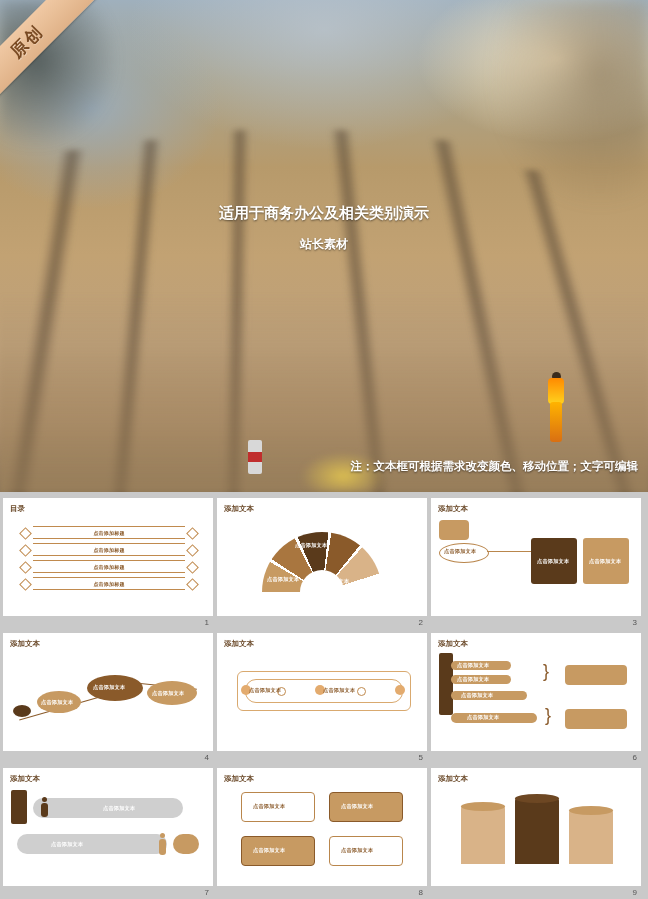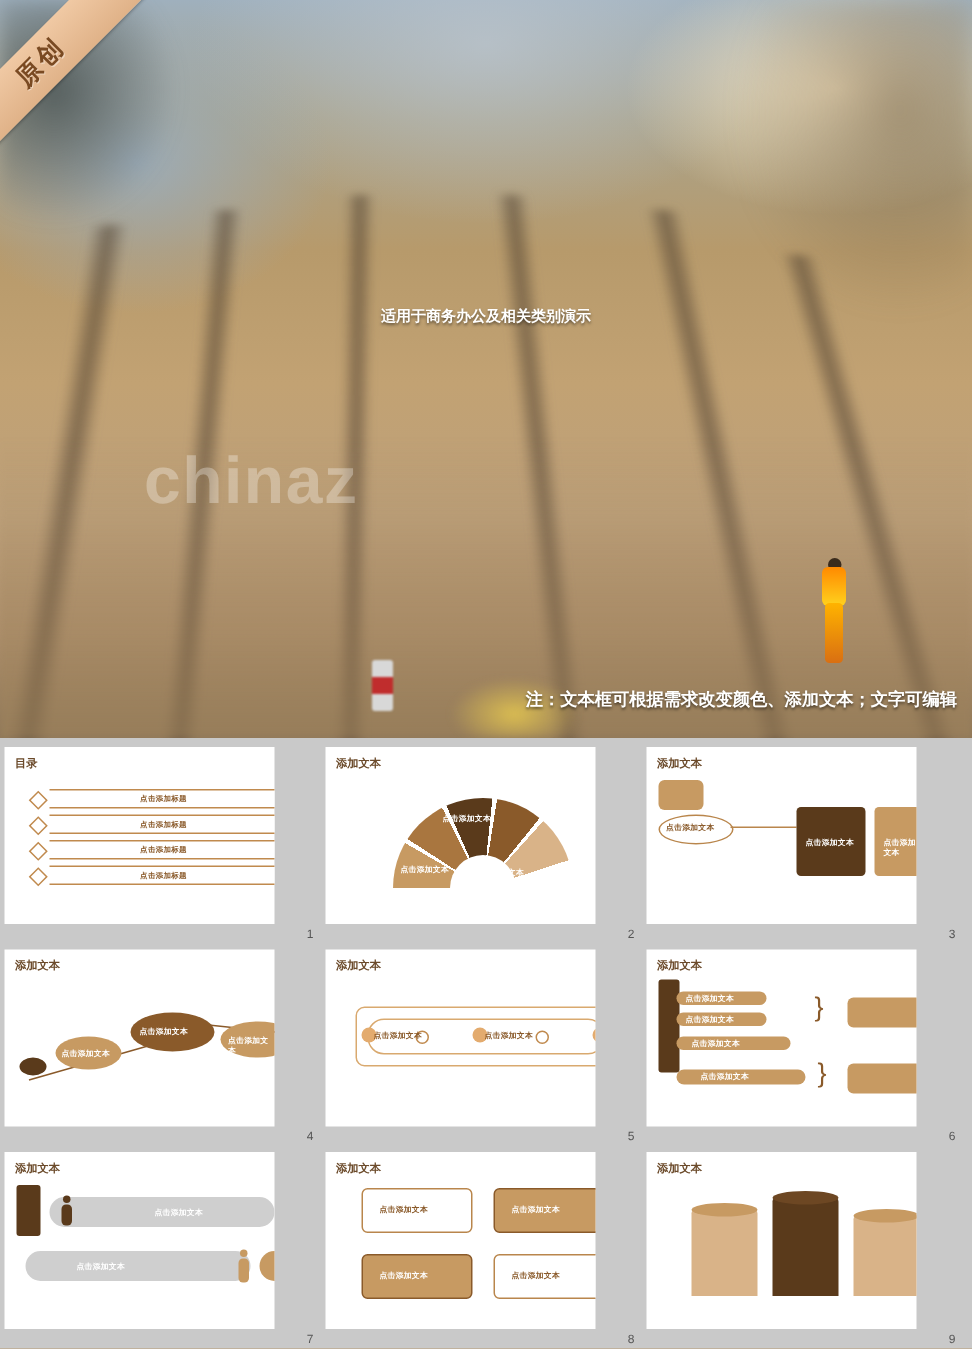--- a/index.html
+++ b/index.html
@@ -84,21 +84,21 @@
   }
 
   .hero-title{
     position:absolute;left:0;right:0;top:168px;text-align:center;
     color:#fff;font-size:27px;font-weight:bold;
     text-shadow:0 1px 3px rgba(0,0,0,.45);
     letter-spacing:.5px;
   }
   .hero-sub1{
     position:absolute;left:0;right:0;top:204px;text-align:center;
-    color:#fff;font-size:10px;font-weight:bold;
+    color:#fff;font-size:15px;font-weight:bold;
     text-shadow:0 1px 2px rgba(0,0,0,.5);
   }
   .hero-sub2{
     position:absolute;left:0;right:0;top:220px;text-align:center;
     color:#fff;font-size:12px;font-weight:bold;
     text-shadow:0 1px 2px rgba(0,0,0,.5);
   }
   .hero-sub3{
     position:absolute;left:0;right:0;top:236px;text-align:center;
     color:#fff;font-size:12px;font-weight:bold;
@@ -131,21 +131,21 @@
   .grid{
     position:absolute;left:0;top:492px;width:648px;
     display:flex;flex-wrap:wrap;
     gap:5px 4px;
     padding:6px 3px 4px 3px;
     box-sizing:border-box;
   }
   .slide-wrap{width:210px;}
   .slide{
     position:relative;
-    width:180px;height:118px;
+    width:210px;height:118px;
     background:#fff;
     box-sizing:border-box;
     overflow:hidden;
   }
   .slide-num{
     text-align:right;
     font-size:8px;color:#555;
     padding:1px 4px 0 0;
     height:11px;line-height:11px;
   }
@@ -202,24 +202,24 @@
 
   <div class="signal"></div>
   <div class="yellowbush"></div>
 
   <div class="worker">
     <div class="head"></div>
     <div class="vest"></div>
     <div class="legs"></div>
   </div>
 
-  <div class="watermark">chinaz</div>
 
   <div class="hero-sub1">适用于商务办公及相关类别演示</div>
-  <div class="hero-note">注：文本框可根据需求改变颜色、添加文本；文字可编辑</div>
+  <div class="hero-sub3">站长素材</div>
+  <div class="hero-note">注：文本框可根据需求改变颜色、移动位置；文字可编辑</div>
 
   <div class="ribbon"></div>
   <div class="ribbon-text">原创</div>
 </div>
 
 <div class="grid">
 
   <div class="slide-wrap">
     <div class="slide">
       <div class="s-title">目录</div>

